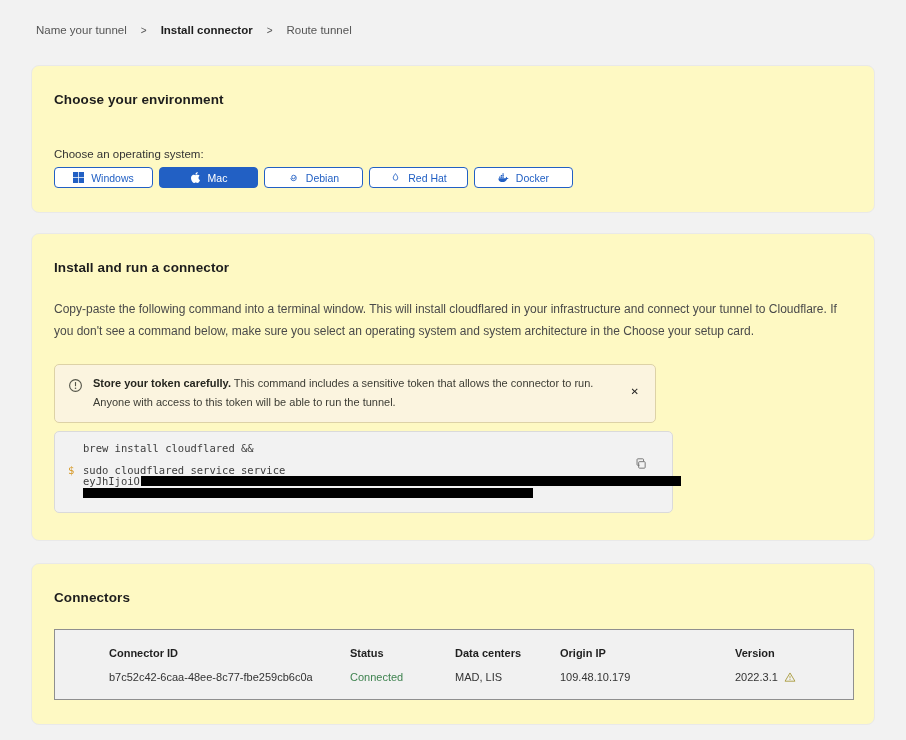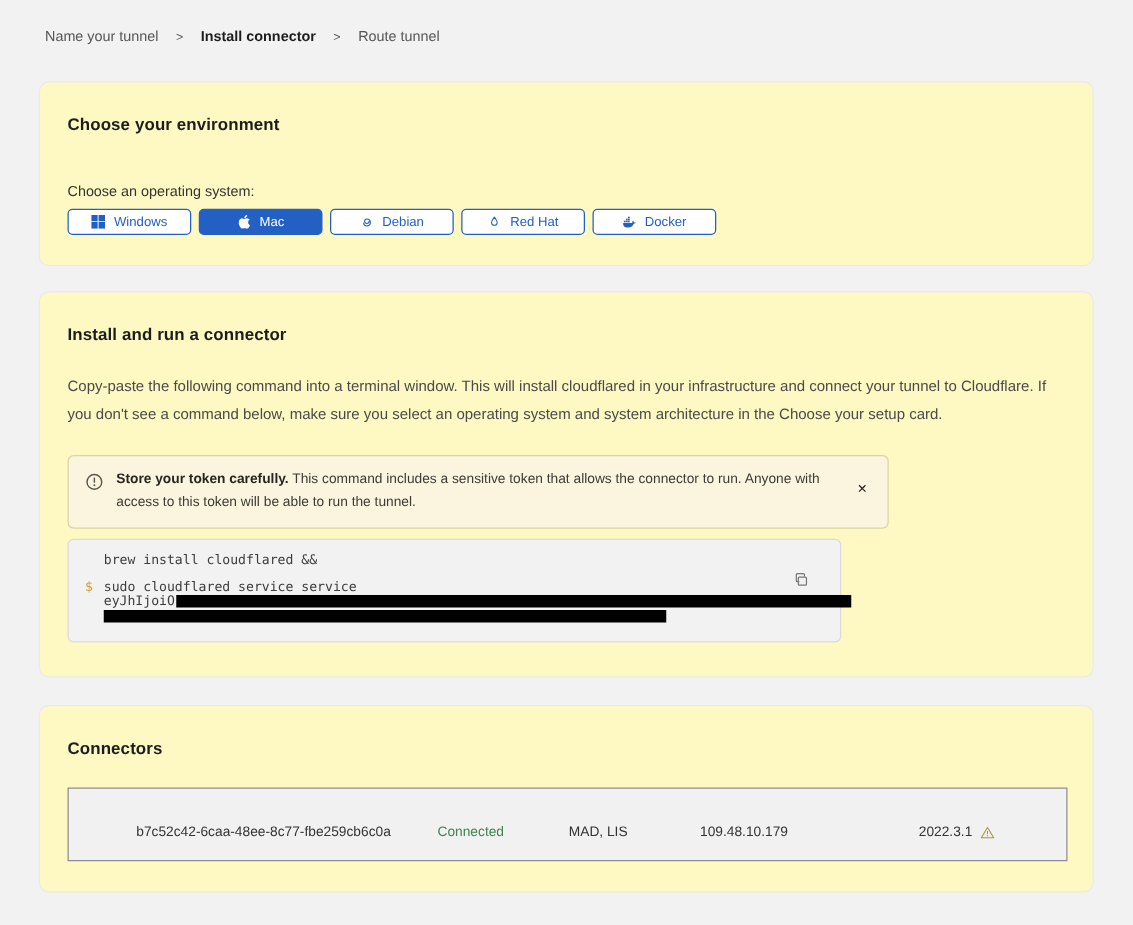--- a/index.html
+++ b/index.html
@@ -45,21 +45,21 @@
   }
   .os-btn.selected { background:#2260c4; color:#fff; }
   .os-btn svg { width:11px; height:11px; flex:none; }
 
   
   .desc {
     margin-top:24px; font-size:12px; color:#4a4a4a; line-height:1.8;
     max-width:800px;
   }
   .banner {
-    margin-top:22px; width:657px;
+    margin-top:22px; width:602px;
     background:#fbf4df; border:1px solid #ddd2a6; border-radius:5px;
     display:flex; align-items:flex-start;
     padding:9px 12px 9px 13px;
   }
   .banner-icon { flex:none; width:15px; height:15px; margin-top:4px; color:#56564a; }
   .banner-text { flex:1; margin-left:10px; font-size:11px; line-height:1.75; color:#3c3c34; }
   .banner-text b { color:#26261f; }
   .banner-close {
     flex:none; background:none; border:none; cursor:pointer;
     font-size:10px; color:#222; margin:13px 4px 0 14px; line-height:1;
@@ -202,20 +202,27 @@
           <path d="M11.5 4.5v-2a1 1 0 0 0-1-1h-6a1 1 0 0 0-1 1v6a1 1 0 0 0 1 1h2" transform="translate(-1,-0.5)"></path>
         </svg>
       </button>
     </div>
   </section>
 
   <section class="card" style="margin-top:22px;">
     <h2>Connectors</h2>
 
     <div class="conn-table">
+      <div class="t-row head">
+        <span>Connector ID</span>
+        <span>Status</span>
+        <span>Data centers</span>
+        <span>Origin IP</span>
+        <span>Version</span>
+      </div>
       <div class="t-row vals">
         <span>b7c52c42-6caa-48ee-8c77-fbe259cb6c0a</span>
         <span class="status-connected">Connected</span>
         <span>MAD, LIS</span>
         <span>109.48.10.179</span>
         <span class="version-cell">
           <span>2022.3.1</span>
           <svg class="warn-tri" viewBox="0 0 16 16">
             <path d="M8 2.6 14.6 13.6H1.4z" fill="none" stroke="#a89a3c" stroke-width="1.2" stroke-linejoin="round"></path>
             <rect x="7.45" y="6.3" width="1.1" height="3.5" fill="#a89a3c"></rect>

